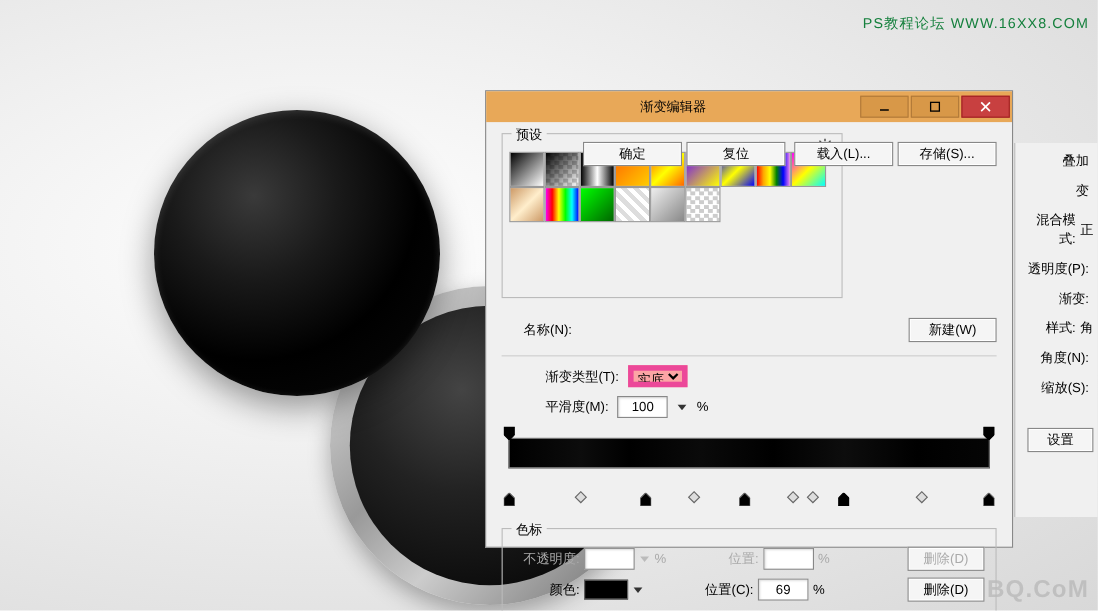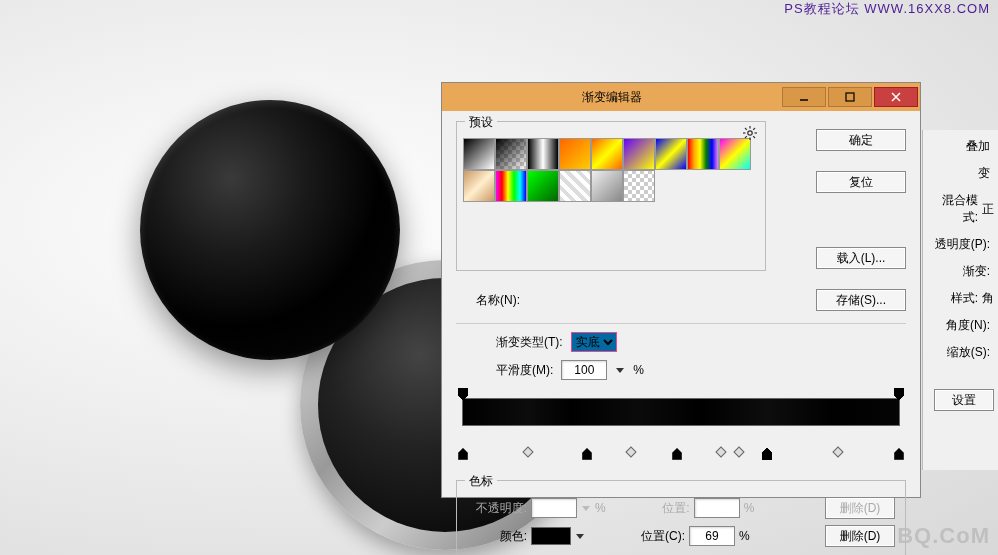--- a/index.html
+++ b/index.html
@@ -1,39 +1,39 @@
 <!DOCTYPE html>
 <html><head>
 <meta charset="utf-8">
 <style>
 *{box-sizing:border-box;margin:0;padding:0;font-family:"Microsoft YaHei","SimSun",sans-serif;font-size:12px}
 body{width:998px;height:555px;overflow:hidden;position:relative;background:radial-gradient(ellipse at 30% 40%,#fff 0%,#f0f0f0 40%,#d8d8d8 100%)}
-.watermark-top{position:absolute;top:0;right:8px;color:#4c1d95;font-size:13px;letter-spacing:1px}
+.watermark-top{position:absolute;top:12px;right:8px;color:#15803d;font-size:13px;letter-spacing:1px}
 .watermark-bot{position:absolute;bottom:6px;right:8px;color:#999;font-size:22px;font-weight:bold;letter-spacing:1px;opacity:.4}
 .knob{position:absolute;left:140px;top:100px;width:260px;height:260px;border-radius:50%;background:radial-gradient(circle at 35% 30%,#3a3a3a 0%,#1a1a1a 30%,#000 60%,#0a0a0a 100%);box-shadow:0 10px 30px rgba(0,0,0,.4),inset 0 2px 8px rgba(255,255,255,.15)}
 .ring-outer{position:absolute;left:300px;top:260px;width:290px;height:290px;border-radius:50%;background:linear-gradient(135deg,#eee 0%,#999 40%,#ccc 60%,#666 100%);box-shadow:0 8px 20px rgba(0,0,0,.3)}
 .ring-inner{position:absolute;left:18px;top:18px;right:18px;bottom:18px;border-radius:50%;background:radial-gradient(circle at 40% 30%,#444 0%,#222 40%,#000 100%)}
 .dialog{position:absolute;left:441px;top:82px;width:480px;height:416px;background:#f0f0f0;border:1px solid #888}
 .titlebar{height:28px;background:#e8a858;display:flex;align-items:center;color:#000}
 .titlebar .title{flex:1;text-align:center}
 .winbtn{width:44px;height:20px;margin-right:2px;display:flex;align-items:center;justify-content:center;background:#d89848;border:1px solid #b07838}
 .winbtn.close{background:#c84040;border-color:#a02020;color:#fff}
 .winbtn svg{width:10px;height:10px}
 .dlg-body{padding:10px 14px;position:relative;height:calc(100% - 28px)}
 .preset-group{border:1px solid #bbb;padding:6px;width:310px;height:150px;position:relative}
 .preset-label{position:absolute;top:-8px;left:8px;background:#f0f0f0;padding:0 4px}
 .gear{position:absolute;top:4px;right:8px;cursor:pointer}
 .swatches{display:flex;flex-wrap:wrap;gap:0;margin-top:10px}
 .sw{width:32px;height:32px;border:1px solid #999;cursor:pointer}
-.right-btns{position:absolute;right:14px;top:18px;display:flex;flex-direction:column;gap:20px}
+.right-btns{position:absolute;right:14px;top:18px;display:flex;flex-direction:row;gap:4px}
 .btn{width:90px;height:22px;border:1px solid #888;background:#f5f5f5;cursor:pointer;box-shadow:inset 0 0 0 1px #fff;display:flex;align-items:center;justify-content:center}
 .row{display:flex;align-items:center;gap:16px;margin-top:12px}
 .lbl{width:64px;text-align:right}
 input[type=text]{border:1px solid #888;height:20px;padding:0 4px;background:#fff;box-shadow:inset 1px 1px 2px rgba(0,0,0,.15)}
-select{border:1px solid #ec4899;height:20px;background:#0369a1}
+select{border:5px solid #ec4899;height:20px;background:#fca5a5}
 .name-input{width:280px}
 .sep{border-top:1px solid #ccc;margin:12px 0 8px}
 .type-row,.smooth-row{display:flex;align-items:center;gap:8px;margin-left:40px;margin-top:8px}
 .grad-bar-wrap{margin-top:18px;position:relative;height:60px}
 .grad-bar{height:28px;border:1px solid #666;background:linear-gradient(90deg,#000 0%,#0c0c0c 15%,#000 25%,#0a0a0a 40%,#000 55%,#0d0d0d 70%,#000 85%,#050505 100%);margin:0 6px}
 .stop-top,.stop-bot{position:absolute;width:10px;height:12px}
 .stop-top{top:-10px}
 .stop-bot{bottom:-2px}
 .stop-bot.sel svg polygon{fill:#000;stroke:#000}
 .diamond{position:absolute;bottom:2px;width:8px;height:8px;transform:rotate(45deg);border:1px solid #666;background:#ddd}

